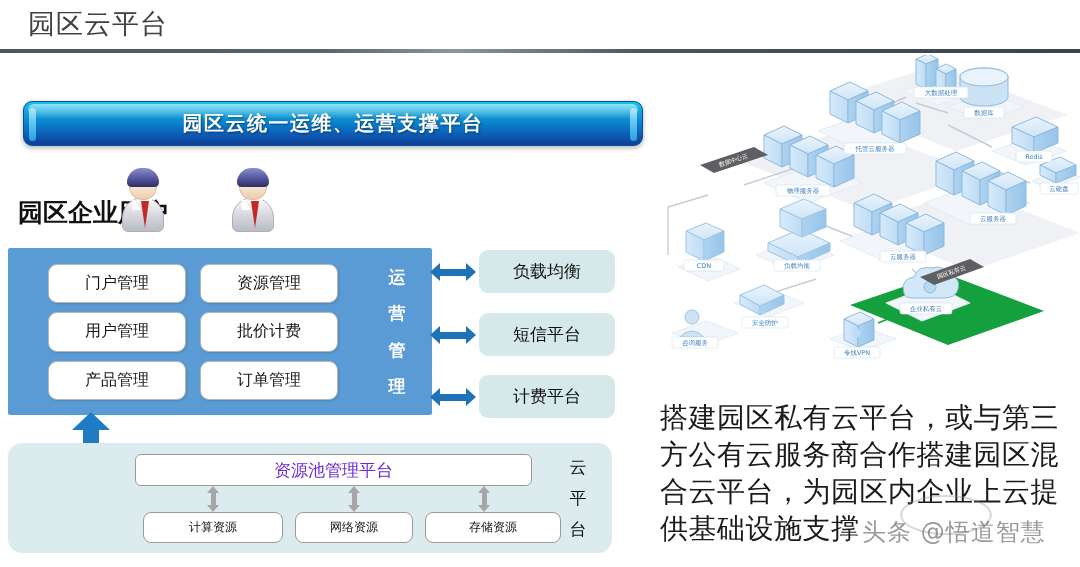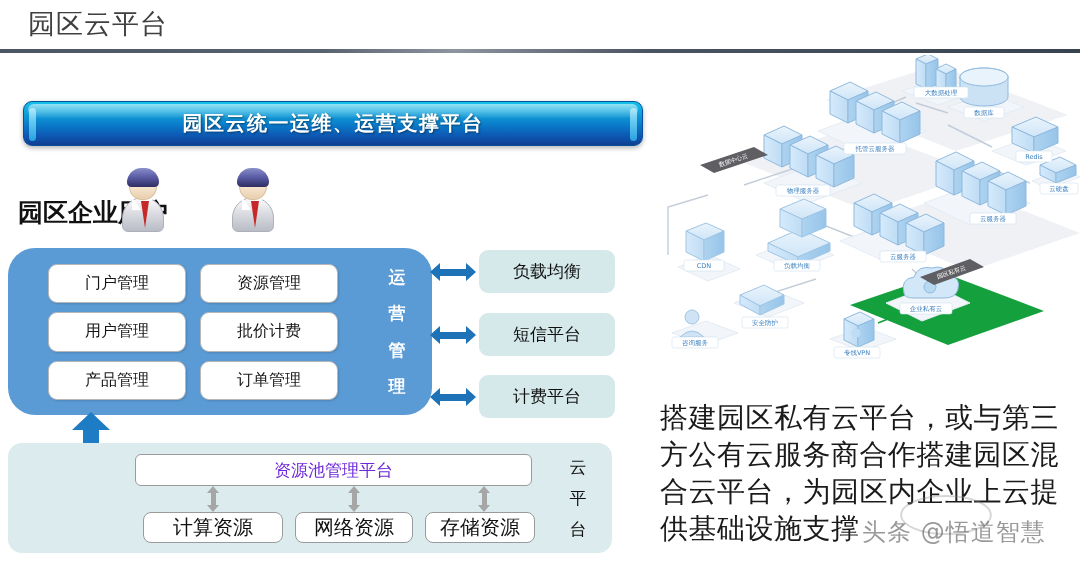--- a/index.html
+++ b/index.html
@@ -79,21 +79,21 @@
   .av-collar-r { right: 12px; border-width: 13px 9px 0 0; border-color: #ffffff transparent transparent transparent; }
   .av-tie {
     position: absolute; left: 21px; top: 31px; width: 0; height: 0;
     border-style: solid; border-width: 27px 4px 0 4px;
     border-color: #c62828 transparent transparent transparent;
   }
 
   
   .ops-panel {
     position: absolute; left: 8px; top: 248px; width: 424px; height: 167px;
-    background: #5b9bd5; border-radius: 27px;
+    background: #5b9bd5; border-radius: 2px;
   }
   .ops-grid {
     position: absolute; left: 40px; top: 16px; width: 290px; height: 136px;
     display: grid; grid-template-columns: 1fr 1fr; grid-template-rows: repeat(3,1fr);
     gap: 9px 14px;
   }
   .ops-cell {
     background: #fff; border: 1px solid #b7b7b7; border-radius: 9px;
     display: flex; align-items: center; justify-content: center;
     font-size: 16px; color: #161616;
@@ -138,25 +138,25 @@
   .pool-box {
     position: absolute; left: 127px; top: 11px; width: 397px; height: 32px;
     background: #fff; border: 1px solid #9a9a9a; border-radius: 6px;
     display: flex; align-items: center; justify-content: center;
     font-size: 17px; color: #6d28d9;
   }
   .res-box {
     position: absolute; top: 69px; height: 31px;
     background: #fff; border: 1px solid #9a9a9a; border-radius: 8px;
     display: flex; align-items: center; justify-content: center;
-    font-size: 20px; color: #111;
+    font-size: 12px; color: #111;
   }
   .res-1 { left: 135px; width: 140px; }
   .res-2 { left: 287px; width: 118px; }
-  .res-3 { left: 417px; width: 110px; }
+  .res-3 { left: 417px; width: 136px; }
   .gconn { position: absolute; width: 13px; height: 26px; top: 43px; }
   .gconn .gs { position: absolute; left: 4px; top: 5px; width: 5px; height: 16px; background: #a6a6a6; }
   .gconn .gt, .gconn .gb { position: absolute; left: 0; width: 0; height: 0; border-style: solid; }
   .gconn .gt { top: 0; border-width: 0 6.5px 7px 6.5px; border-color: transparent transparent #a6a6a6 transparent; }
   .gconn .gb { bottom: 0; border-width: 7px 6.5px 0 6.5px; border-color: #a6a6a6 transparent transparent transparent; }
   .cloud-vert-label {
     position: absolute; right: 22px; top: 13px; width: 24px; height: 85px;
     display: flex; flex-direction: column; align-items: center; justify-content: space-between;
     font-size: 17px; color: #111;
   }

